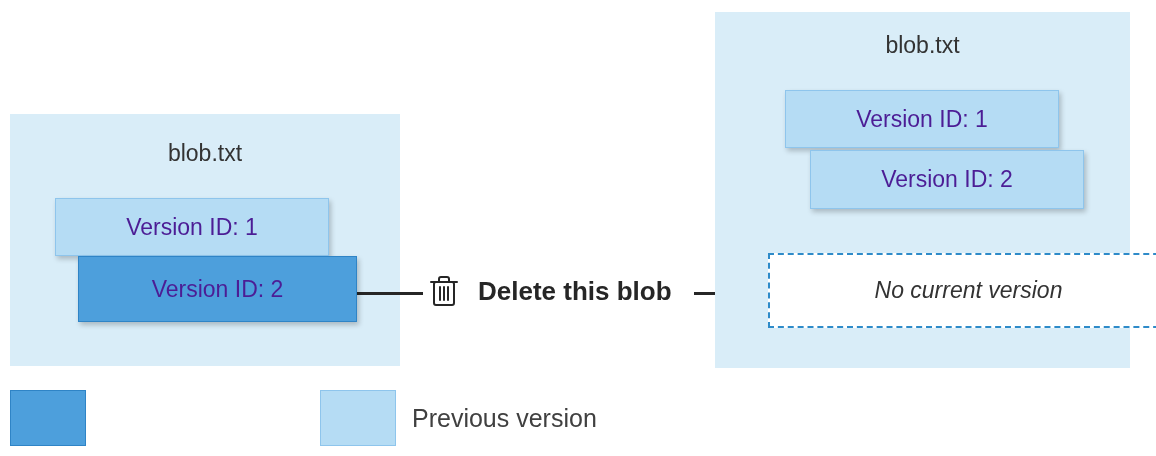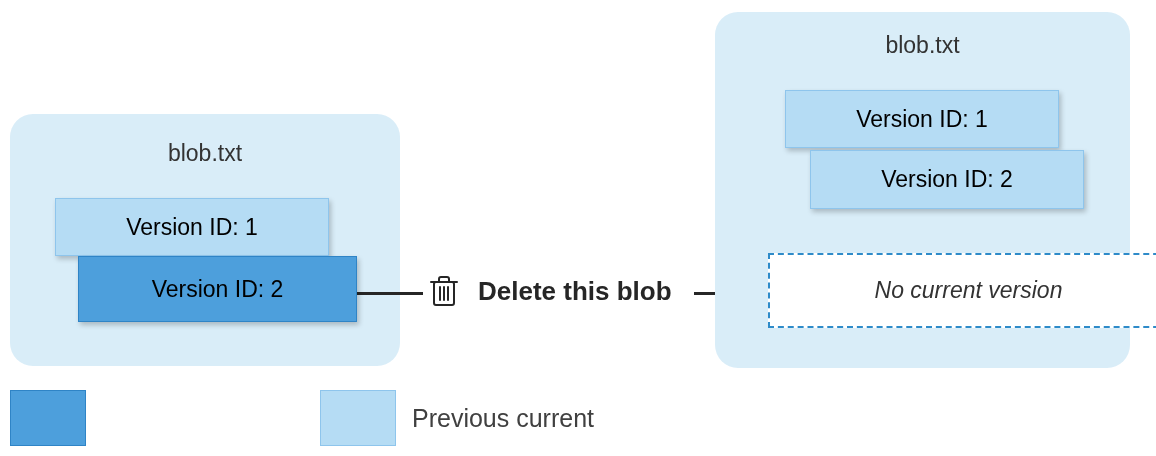--- a/index.html
+++ b/index.html
@@ -12,40 +12,39 @@
     position: relative;
     width: 1156px;
     height: 456px;
     background: #ffffff;
     overflow: hidden;
     color: #333333;
   }
   .panel {
     position: absolute;
     background: #d9edf8;
-    border-radius: 23px;
   }
   .panel-before { left: 10px; top: 114px; width: 390px; height: 252px; }
   .panel-after  { left: 715px; top: 12px;  width: 415px; height: 356px; }
   .panel-title {
     position: absolute;
     left: 0; right: 0;
     text-align: center;
     font-size: 23px;
     color: #333333;
   }
   .panel-before .panel-title { top: 26px; }
   .panel-after  .panel-title { top: 20px; }
   .version-box {
     position: absolute;
     display: flex;
     align-items: center;
     justify-content: center;
     font-size: 23px;
-    color: #000000;
+    color: #4c1d95;
     box-shadow: 2px 3px 5px rgba(0,0,0,0.22);
   }
   .version-previous {
     background: #b5dcf4;
     border: 1px solid #8ec5ec;
   }
   .version-current {
     background: #4d9fdc;
     border: 1px solid #2f84c6;
   }
@@ -149,15 +148,15 @@
 
   <div class="panel panel-after">
     <div class="panel-title">blob.txt</div>
     <div class="version-box version-previous v1-after">Version ID: 1</div>
     <div class="version-box version-previous v2-after">Version ID: 2</div>
     <div class="no-current-box">No current version</div>
   </div>
 
   <div class="legend-swatch swatch-current"></div>
   <div class="legend-swatch swatch-previous"></div>
-  <div class="legend-label label-previous">Previous current</div>
+  <div class="legend-label label-previous">Previous version</div>
 
 </div>
 
 </body></html>

